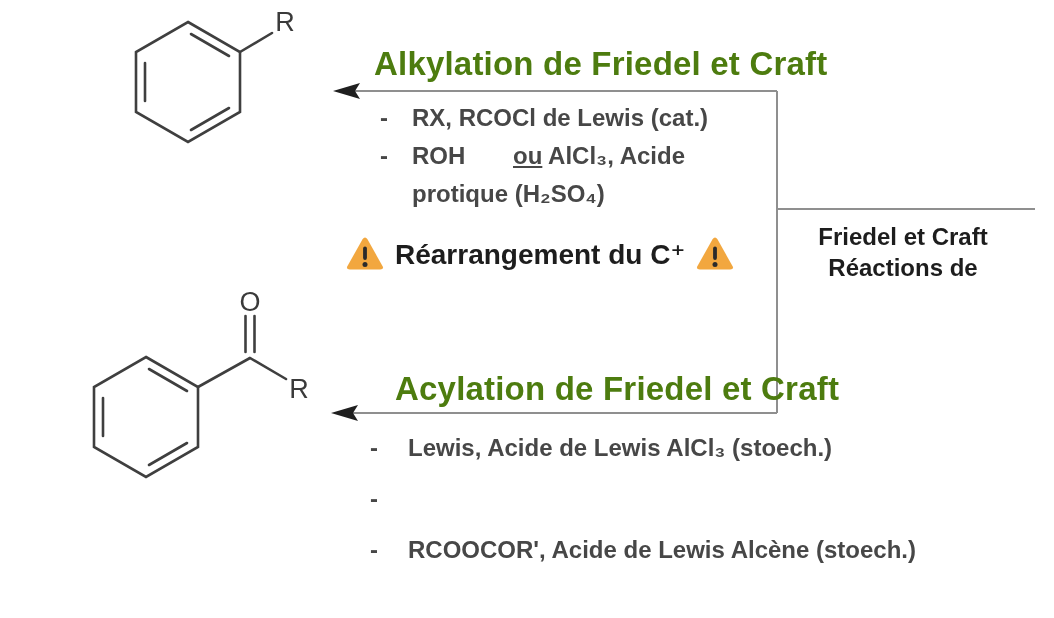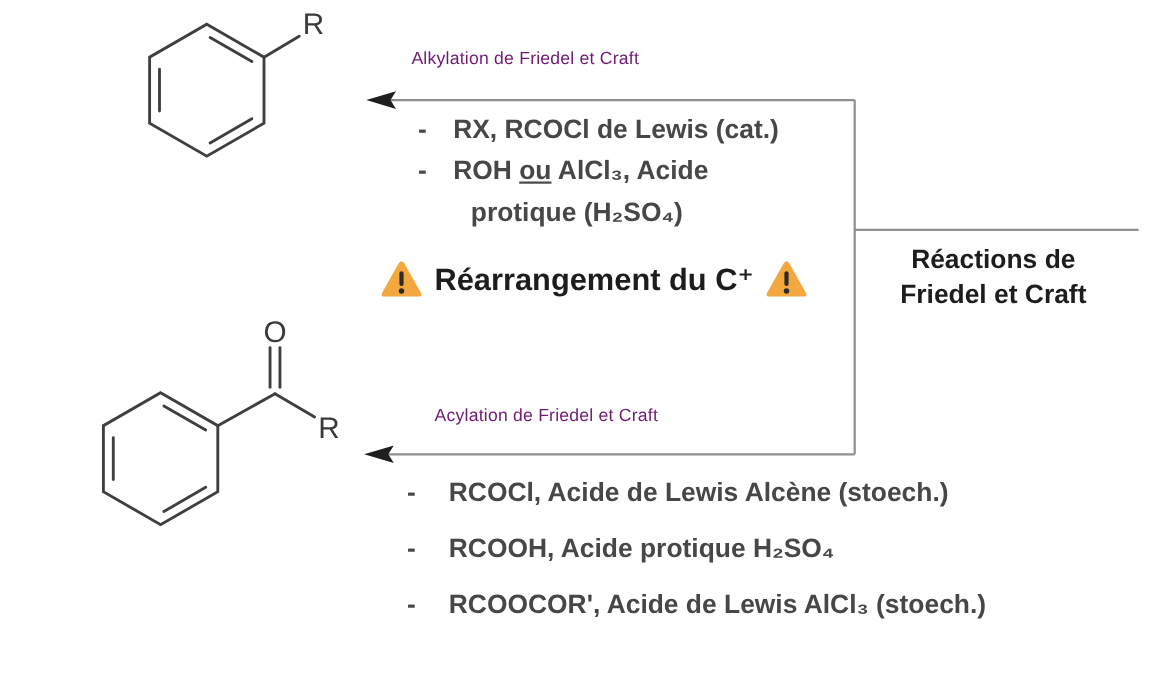--- a/index.html
+++ b/index.html
@@ -9,35 +9,35 @@
   }
   #canvas {
     position: relative;
     width: 1054px; height: 618px;
     background: #ffffff;
     overflow: hidden;
   }
   #shapes { position: absolute; left: 0; top: 0; z-index: 0; }
   .abs { position: absolute; z-index: 1; }
   .head {
-    font-size: 16px; font-weight: 400; color: #701a75;
+    font-size: 33px; font-weight: 700; color: #4d7c0f;
     white-space: nowrap; letter-spacing: 0.2px;
   }
   .body-row {
     display: flex; align-items: flex-start;
     font-size: 24px; font-weight: 600; color: #474747;
     line-height: 30px; white-space: nowrap;
   }
   .dash-col { display: inline-block; flex: 0 0 auto; }
   .alk .dash-col { width: 32px; }
   .acy .dash-col { width: 38px; }
   .alk .body-row { margin-bottom: 8px; }
   .acy .body-row { margin-bottom: 21px; }
-  .wrap-indent { margin-left: 48px; }
-  .u { text-decoration: underline; }
+  .wrap-indent { margin-left: 32px; }
+  .u { text-decoration: underline; margin-left: 41px; }
   .warning-row {
     display: flex; align-items: center;
     white-space: nowrap;
   }
   .warning-text {
     font-size: 28px; font-weight: 700; color: #1d1d1d;
     margin: 0 10px; line-height: 37px;
   }
   .category {
     width: 248px; text-align: center;
@@ -112,34 +112,33 @@
     </svg>
     <span class="warning-text">Réarrangement du C⁺</span>
     <svg width="40" height="37" viewBox="0 0 40 37">
       <path d="M17.4 3.6 L2.4 30.2 Q0.8 33.6 4.8 33.6 L35.2 33.6 Q39.2 33.6 37.6 30.2 L22.6 3.6 Q20 -0.6 17.4 3.6 Z" fill="#f2a73f"></path>
       <rect x="18.1" y="10.5" width="3.8" height="13.5" rx="1.9" fill="#2b2b2b"></rect>
       <circle cx="20" cy="28.6" r="2.5" fill="#2b2b2b"></circle>
     </svg>
   </div>
 
   <div class="abs category" style="left:779px; top:221px;">
+    <div>Friedel et Craft</div>
     <div>Réactions de</div>
-    <div>Friedel et Craft</div>
   </div>
 
   <div class="abs head" style="left:368px; top:370px;margin-left:27px;">Acylation de Friedel et Craft</div>
 
   <div class="abs acy" style="left:370px; top:433px;">
     <div class="body-row">
       <span class="dash-col">-</span>
-      <span>RCOCl, Acide de Lewis Alcène (stoech.)</span>
+      <span>Lewis, Acide de Lewis AlCl₃ (stoech.)</span>
     </div>
     <div class="body-row">
       <span class="dash-col">-</span>
-      <span>RCOOH, Acide protique H₂SO₄</span>
     </div>
     <div class="body-row">
       <span class="dash-col">-</span>
-      <span>RCOOCOR', Acide de Lewis AlCl₃ (stoech.)</span>
+      <span>RCOOCOR', Acide de Lewis Alcène (stoech.)</span>
     </div>
   </div>
 
 </div>
 
 </body></html>

